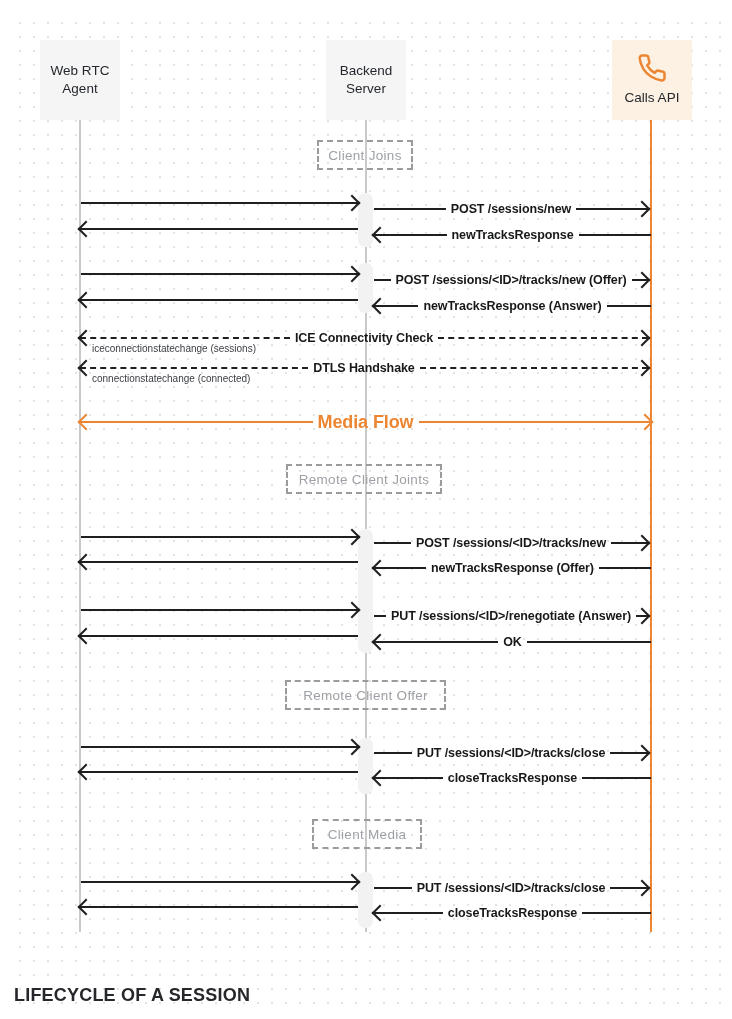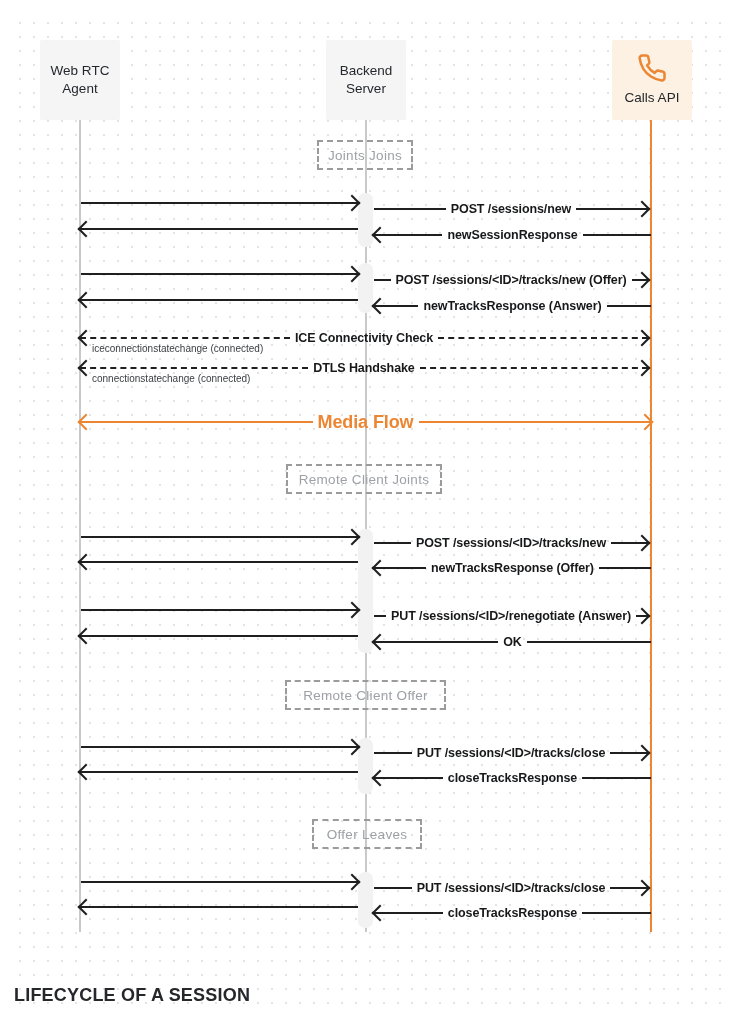--- a/index.html
+++ b/index.html
@@ -82,46 +82,46 @@
   <div class="pbox accent" style="left:612px">
     <span class="picon">
       <svg width="30" height="30" viewBox="0 0 24 24" fill="none" stroke="#EC8633" stroke-width="2" stroke-linecap="round" stroke-linejoin="round">
         <path d="M22 16.92v3a2 2 0 0 1-2.18 2 19.79 19.79 0 0 1-8.63-3.07 19.5 19.5 0 0 1-6-6 19.79 19.79 0 0 1-3.07-8.67A2 2 0 0 1 4.11 2h3a2 2 0 0 1 2 1.72 12.84 12.84 0 0 0 .7 2.81 2 2 0 0 1-.45 2.11L8.09 9.91a16 16 0 0 0 6 6l1.27-1.27a2 2 0 0 1 2.11-.45 12.84 12.84 0 0 0 2.81.7A2 2 0 0 1 22 16.92z"></path>
       </svg>
     </span>
     <span>Calls API</span>
   </div>
 
   <div class="phase" style="left:317px;top:140px;width:96px;height:30px">
-    <span>Joints Joins</span>
+    <span>Client Joins</span>
   </div>
   <div class="phase" style="left:286px;top:464px;width:156px;height:30px">
     <span>Remote Client Joints</span>
   </div>
   <div class="phase" style="left:285px;top:680px;width:161px;height:30px">
     <span>Remote Client Offer</span>
   </div>
   <div class="phase" style="left:312px;top:819px;width:110px;height:30px">
-    <span>Offer Leaves</span>
+    <span>Client Media</span>
   </div>
 
   <div class="ar" style="left:81px;top:193px;width:277px">
     <span class="seg"></span>
       <span class="hd r"></span>
   </div>
   <div class="ar" style="left:374px;top:199px;width:274px">
     <span class="seg"></span>
       <span class="lbl">POST /sessions/new</span>
       <span class="seg"></span>
     <span class="hd r"></span>
   </div>
   <div class="ar" style="left:374px;top:225px;width:277px">
     <span class="hd l"></span>
     <span class="seg"></span>
-      <span class="lbl">newSessionResponse</span>
+      <span class="lbl">newTracksResponse</span>
       <span class="seg"></span>
   </div>
   <div class="ar" style="left:80px;top:219px;width:278px">
     <span class="hd l"></span>
       <span class="seg"></span>
   </div>
 
   <div class="ar" style="left:81px;top:264px;width:277px">
     <span class="seg"></span>
       <span class="hd r"></span>
@@ -143,21 +143,21 @@
       <span class="seg"></span>
   </div>
 
   <div class="ar dashed" style="left:80px;top:328px;width:568px">
     <span class="hd l"></span>
     <span class="seg"></span>
       <span class="lbl">ICE Connectivity Check</span>
       <span class="seg"></span>
     <span class="hd r"></span>
   </div>
-  <div class="note" style="left:92px;top:343px">iceconnectionstatechange (connected)</div>
+  <div class="note" style="left:92px;top:343px">iceconnectionstatechange (sessions)</div>
 
   <div class="ar dashed" style="left:80px;top:358px;width:568px">
     <span class="hd l"></span>
     <span class="seg"></span>
       <span class="lbl">DTLS Handshake</span>
       <span class="seg"></span>
     <span class="hd r"></span>
   </div>
   <div class="note" style="left:92px;top:373px">connectionstatechange (connected)</div>
 

